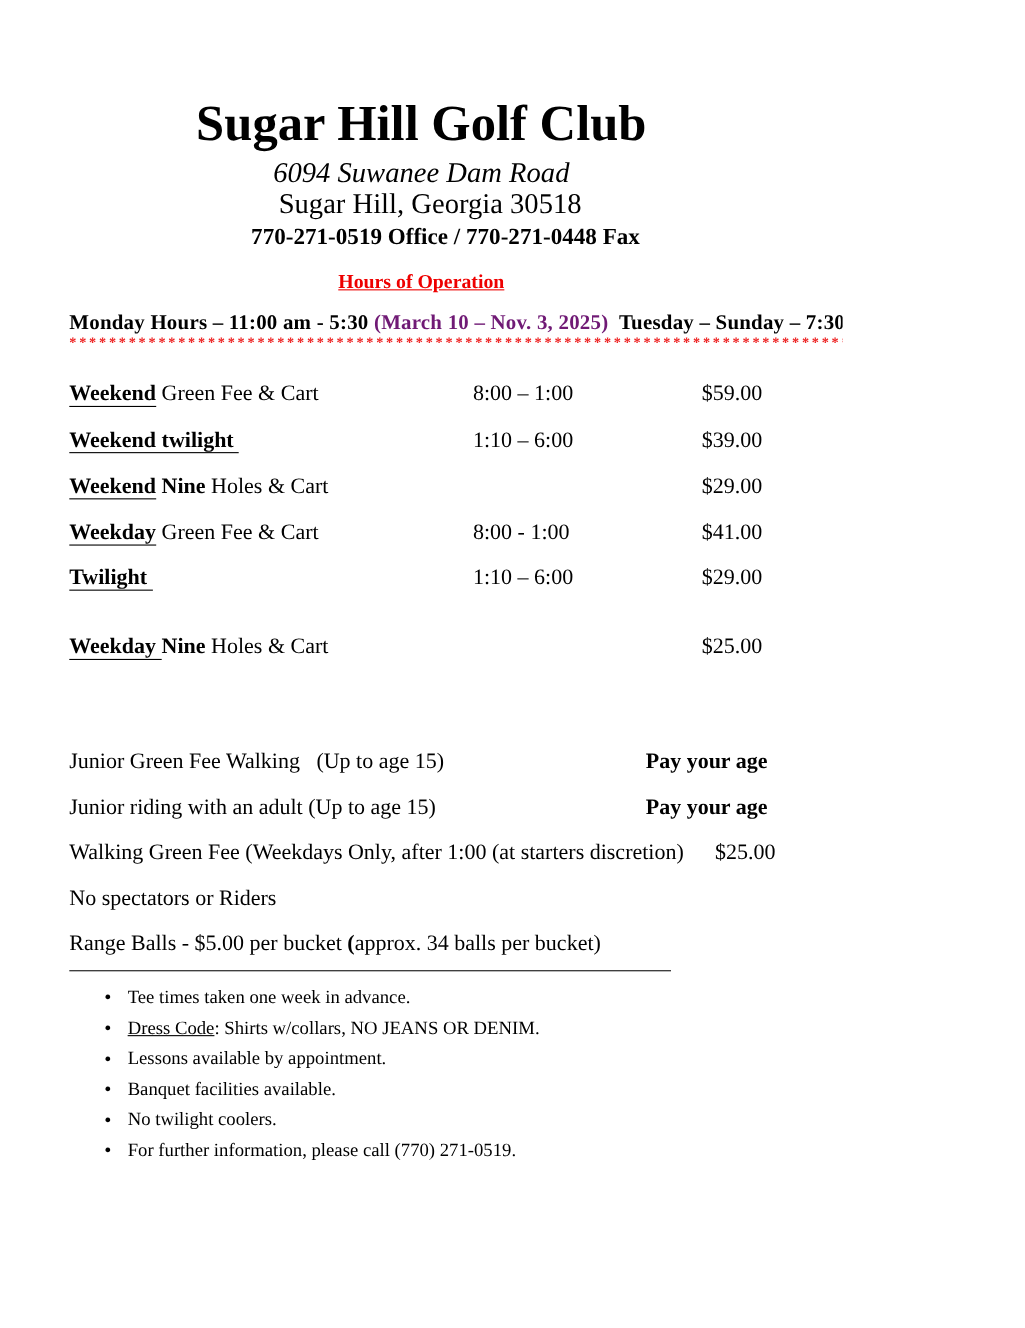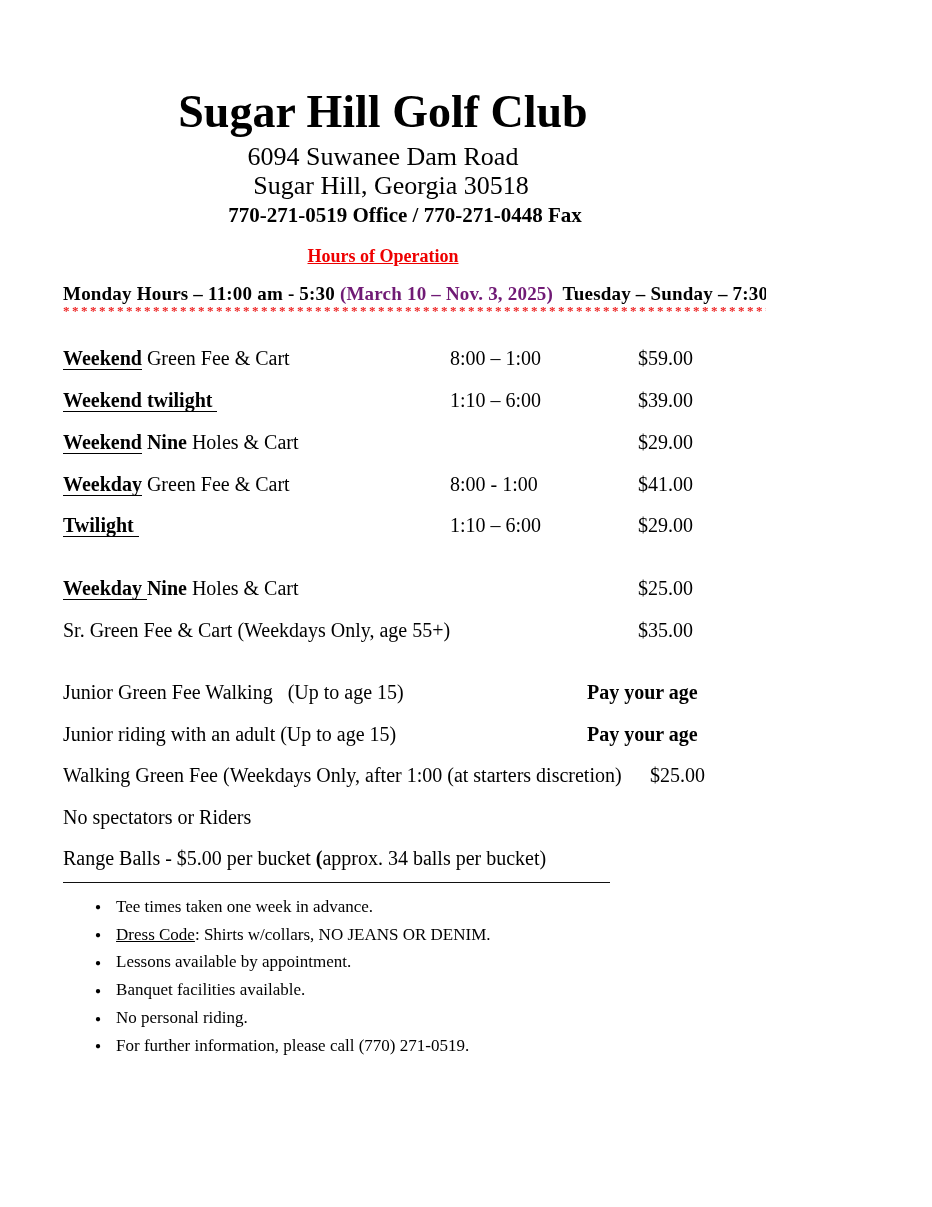--- a/index.html
+++ b/index.html
@@ -5,21 +5,21 @@
   html,body { margin:0; padding:0; background:#ffffff; }
   .page {
     position:relative; width:766px; height:1207px; background:#ffffff;
     font-family:"Liberation Serif","DejaVu Serif",serif; color:#000;
     overflow:hidden;
   }
   .abs { position:absolute; }
   .center { left:0; right:0; text-align:center; }
 
   .title { top:86px; font-size:46px; font-weight:bold; line-height:52px; }
-  .addr1 { top:142px; font-size:26px; line-height:30px; }
+  .addr1 { top:142px; font-size:26px; line-height:30px;font-style:italic; }
   .addr2 { top:171px; font-size:26px; line-height:30px;margin-left:16px; }
   .phone { top:202px; font-size:21px; font-weight:bold; line-height:26px;margin-left:44px; }
 
   .hours-heading {
     top:245px; font-size:18px; font-weight:bold; line-height:22px;
     color:#ee0000; text-decoration:underline;
   }
   .monday-line {
     top:282px; left:63px; right:30px; font-size:19px; font-weight:bold;
     line-height:24px; white-space:nowrap; letter-spacing:0.2px;
@@ -30,21 +30,21 @@
     font-size:13px; font-weight:bold; color:#ee2222; letter-spacing:2.5px;
     line-height:16px; white-space:nowrap;
   }
 
   .fee-row {
     position:absolute; left:63px; width:845px; height:30px;
     font-size:20px; line-height:30px; white-space:nowrap;
   }
   .u { font-weight:bold; border-bottom:1.6px solid #000; }
   .bld { font-weight:bold; }
-  .time  { position:absolute; left:367px; top:0;margin-left:20px; }
+  .time  { position:absolute; left:367px; top:0; }
   .price { position:absolute; left:575px; top:0; }
   .price2{ position:absolute; left:587px; top:0; }
   .payage{ position:absolute; left:524px; top:0; font-weight:bold; }
 
   .divider { top:882px; left:63px; width:547px; border-top:1.8px solid #111; }
 
   .notes { top:893px; left:95px; width:700px; }
   .note  { display:flex; align-items:center; height:27.8px; font-size:17px; white-space:nowrap; }
   .dot   { font-size:10px; margin-right:15px; flex:0 0 auto; }
   .nu    { text-decoration:underline; }
@@ -94,24 +94,20 @@
     <span class="u">Twilight&nbsp;</span>
     <span class="time">1:10 – 6:00</span>
     <span class="price">$29.00</span>
   </div>
 
   <div class="fee-row" style="top:573px">
     <span class="u">Weekday&nbsp;</span><span class="bld">Nine</span><span> Holes &amp; Cart</span>
     <span class="price">$25.00</span>
   </div>
 
-  <div class="fee-row" style="top:615px">
-    <span>Sr. Green Fee &amp; Cart (Weekdays Only, age 55+)</span>
-    <span class="price">$35.00</span>
-  </div>
 
   <div class="fee-row" style="top:677px">
     <span>Junior Green Fee Walking&nbsp;&nbsp; (Up to age 15)</span>
     <span class="payage">Pay your age</span>
   </div>
 
   <div class="fee-row" style="top:719px">
     <span>Junior riding with an adult (Up to age 15)</span>
     <span class="payage">Pay your age</span>
   </div>
@@ -143,21 +139,21 @@
     <div class="note">
       <span class="dot">●</span>
       <span>Lessons available by appointment.</span>
     </div>
     <div class="note">
       <span class="dot">●</span>
       <span>Banquet facilities available.</span>
     </div>
     <div class="note">
       <span class="dot">●</span>
-      <span>No personal riding.</span>
+      <span>No twilight coolers.</span>
     </div>
     <div class="note">
       <span class="dot">●</span>
       <span>For further information, please call (770) 271-0519.</span>
     </div>
   </div>
 
 
 </div>
 

